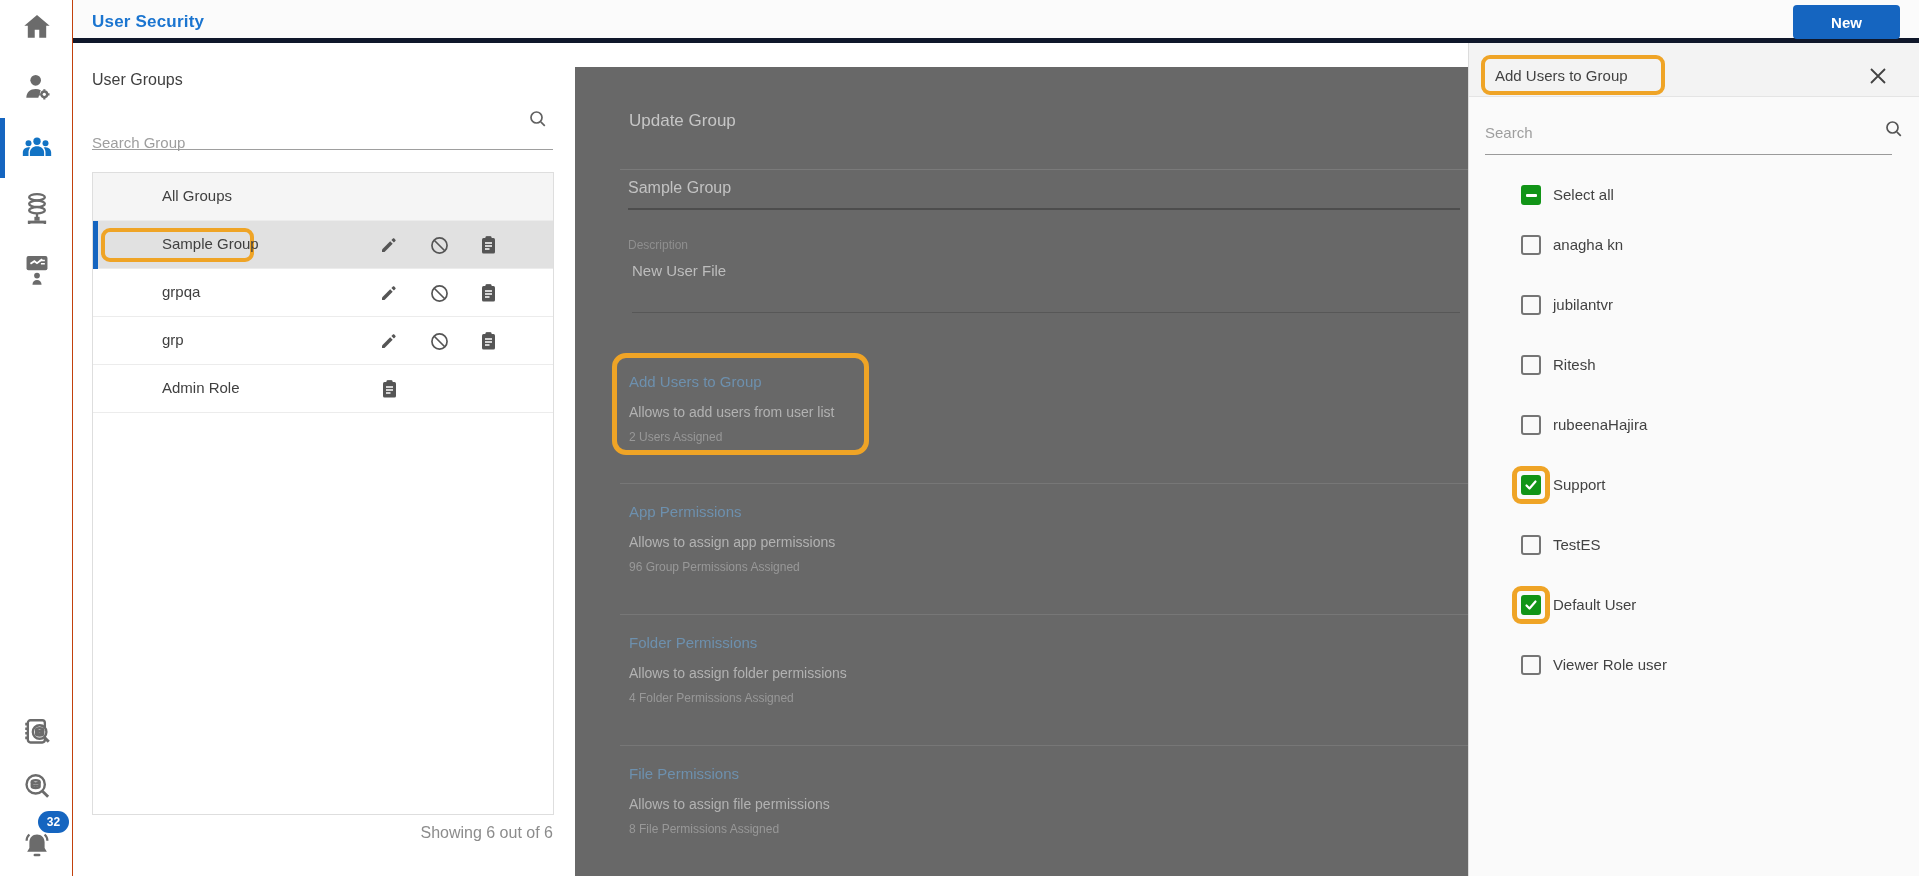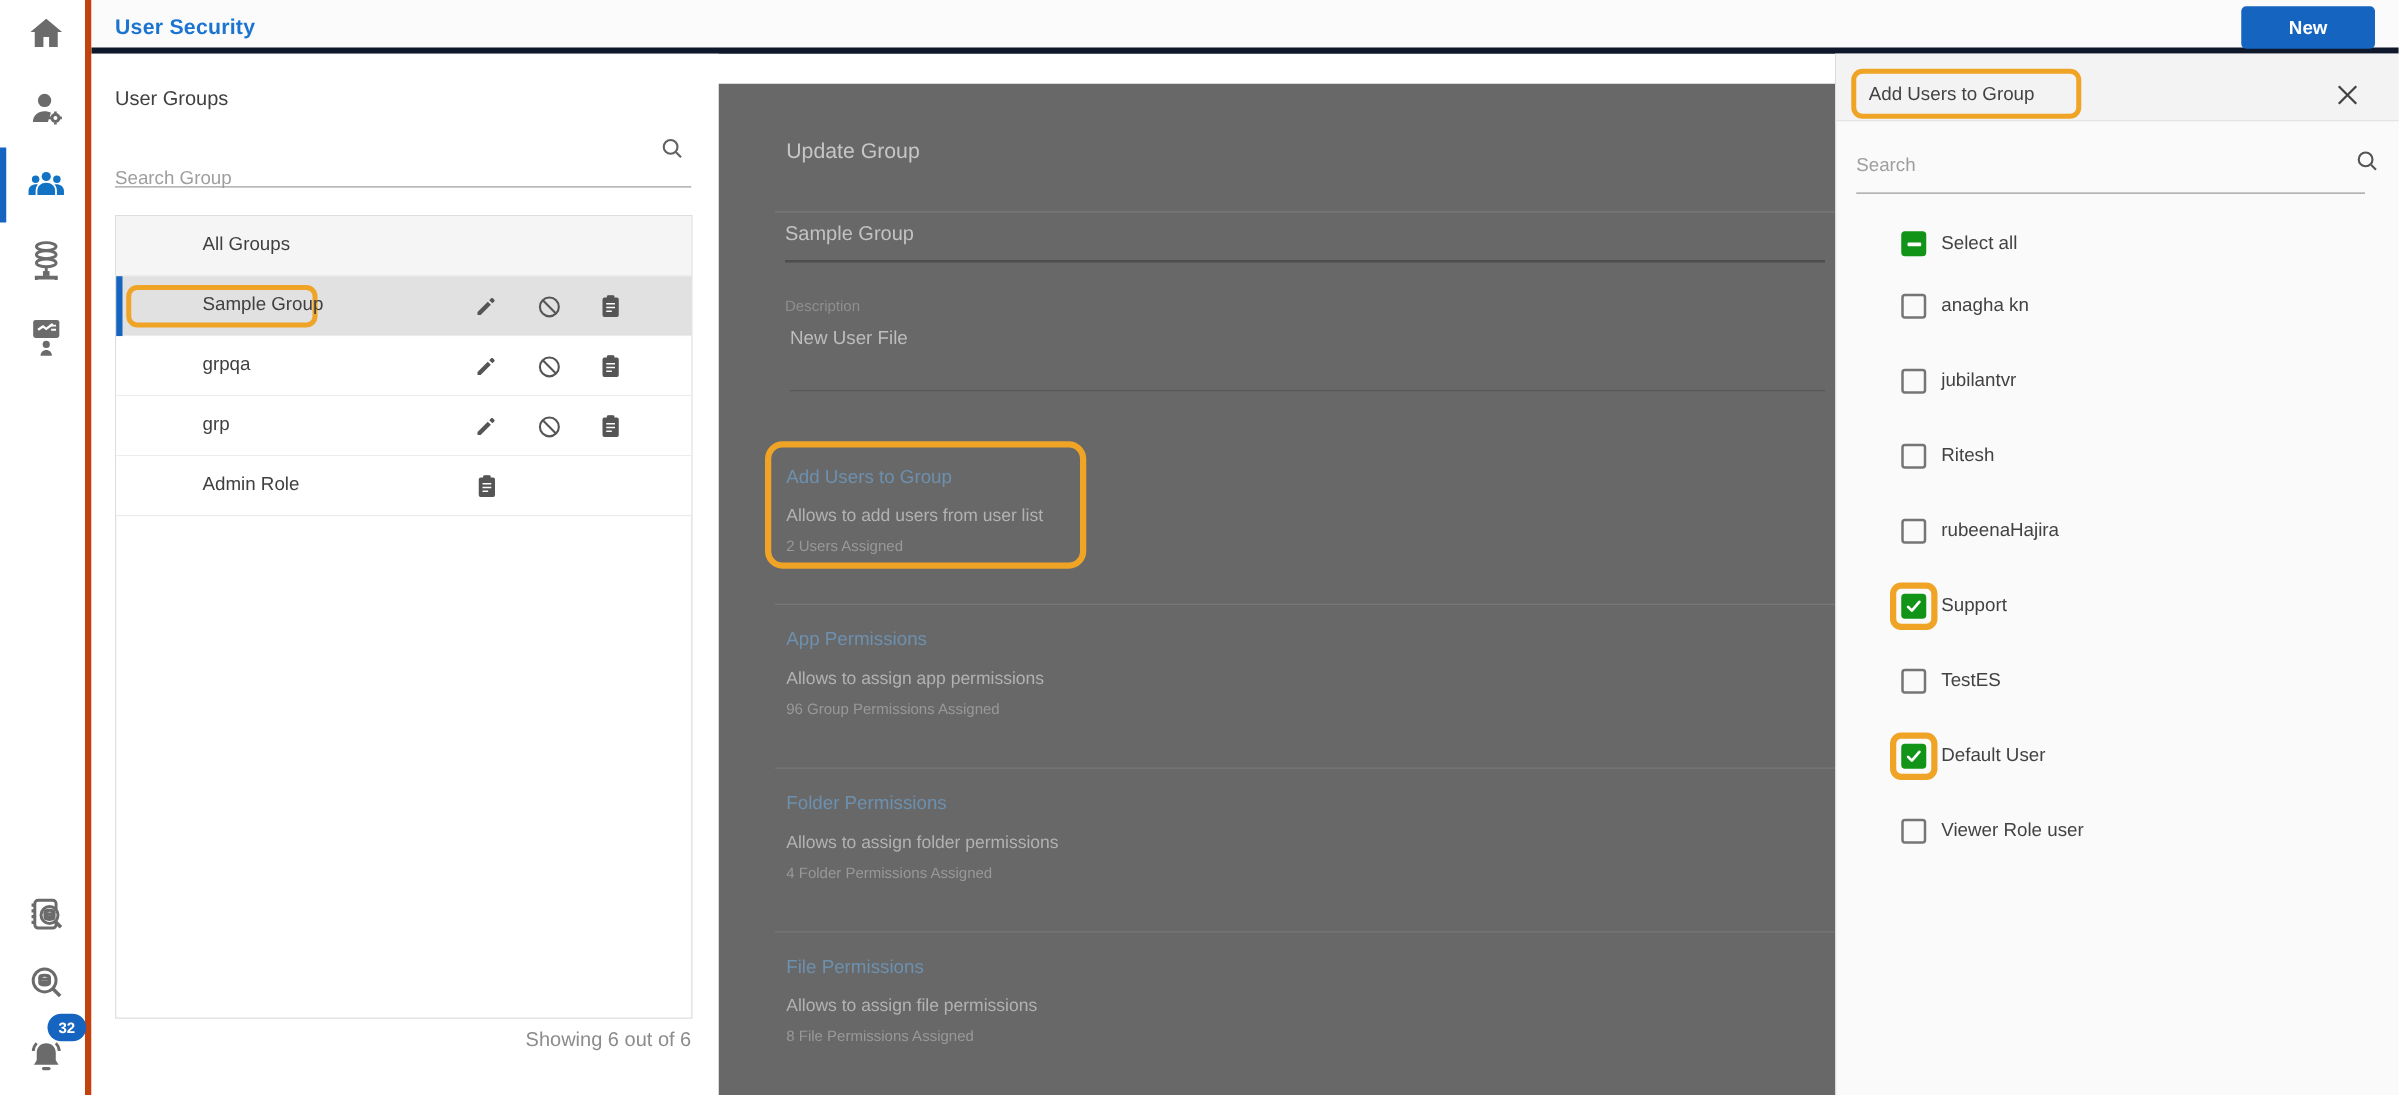--- a/index.html
+++ b/index.html
@@ -5,21 +5,21 @@
   * { margin:0; padding:0; box-sizing:border-box; }
   html,body { width:1919px; height:876px; font-family:"Liberation Sans", sans-serif; background:#fff; overflow:hidden; }
   .app { position:relative; width:1919px; height:876px; }
 
   
   .topbar { position:absolute; left:73px; top:0; width:1846px; height:43px; background:#fbfbfb; border-bottom:5px solid #0f172a; }
   .app-title { position:absolute; left:19px; top:12px; font-size:17px; font-weight:bold; color:#1b75d0; letter-spacing:.2px; }
   .new-btn { position:absolute; left:1720px; top:5px; width:107px; height:34px; background:#1565c0; color:#fff; border:none; border-radius:4px; font-size:15px; font-weight:bold; font-family:inherit; cursor:pointer; }
 
   
-  .sidebar { position:absolute; left:0; top:0; width:73px; height:876px; background:#fff; border-right:5px solid #c2410c; z-index:5; }
+  .sidebar { position:absolute; left:0; top:0; width:73px; height:876px; background:#fff; border-right:1px solid #c2410c; z-index:5; }
   .nav-ic { position:absolute; left:19px; width:36px; height:36px; display:flex; align-items:center; justify-content:center; cursor:pointer; }
   .nav-ic svg { display:block; }
   .active-bar { position:absolute; left:0; top:118px; width:5px; height:60px; background:#1565c0; }
   .badge { position:absolute; left:38px; top:811px; min-width:31px; height:22px; background:#1565c0; color:#fff; border-radius:11px; font-size:12px; font-weight:bold; display:flex; align-items:center; justify-content:center; z-index:6; }
 
   
   .groups-panel { position:absolute; left:73px; top:43px; width:502px; height:833px; background:#fff; }
   .gp-title { position:absolute; left:19px; top:28px; font-size:16px; color:#3f3f3f; }
   .gp-search-ph { position:absolute; left:19px; top:91px; font-size:15px; color:#9e9e9e; }
   .gp-search-ic { position:absolute; left:455px; top:66px; }

